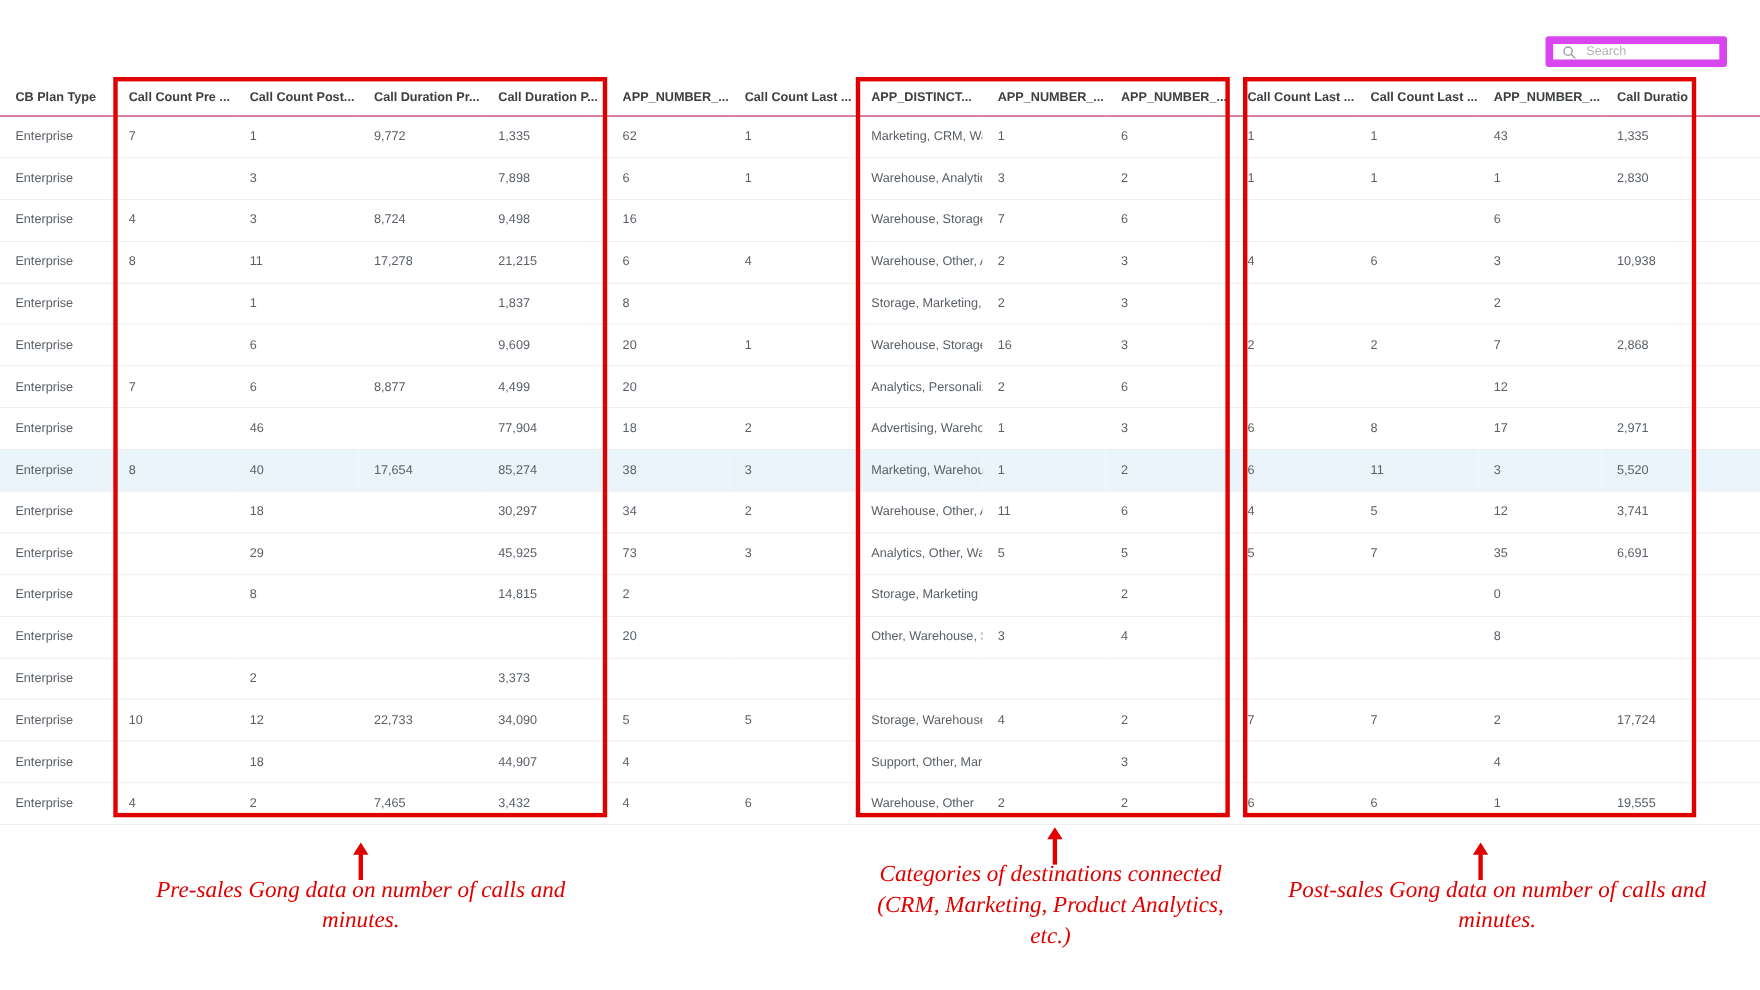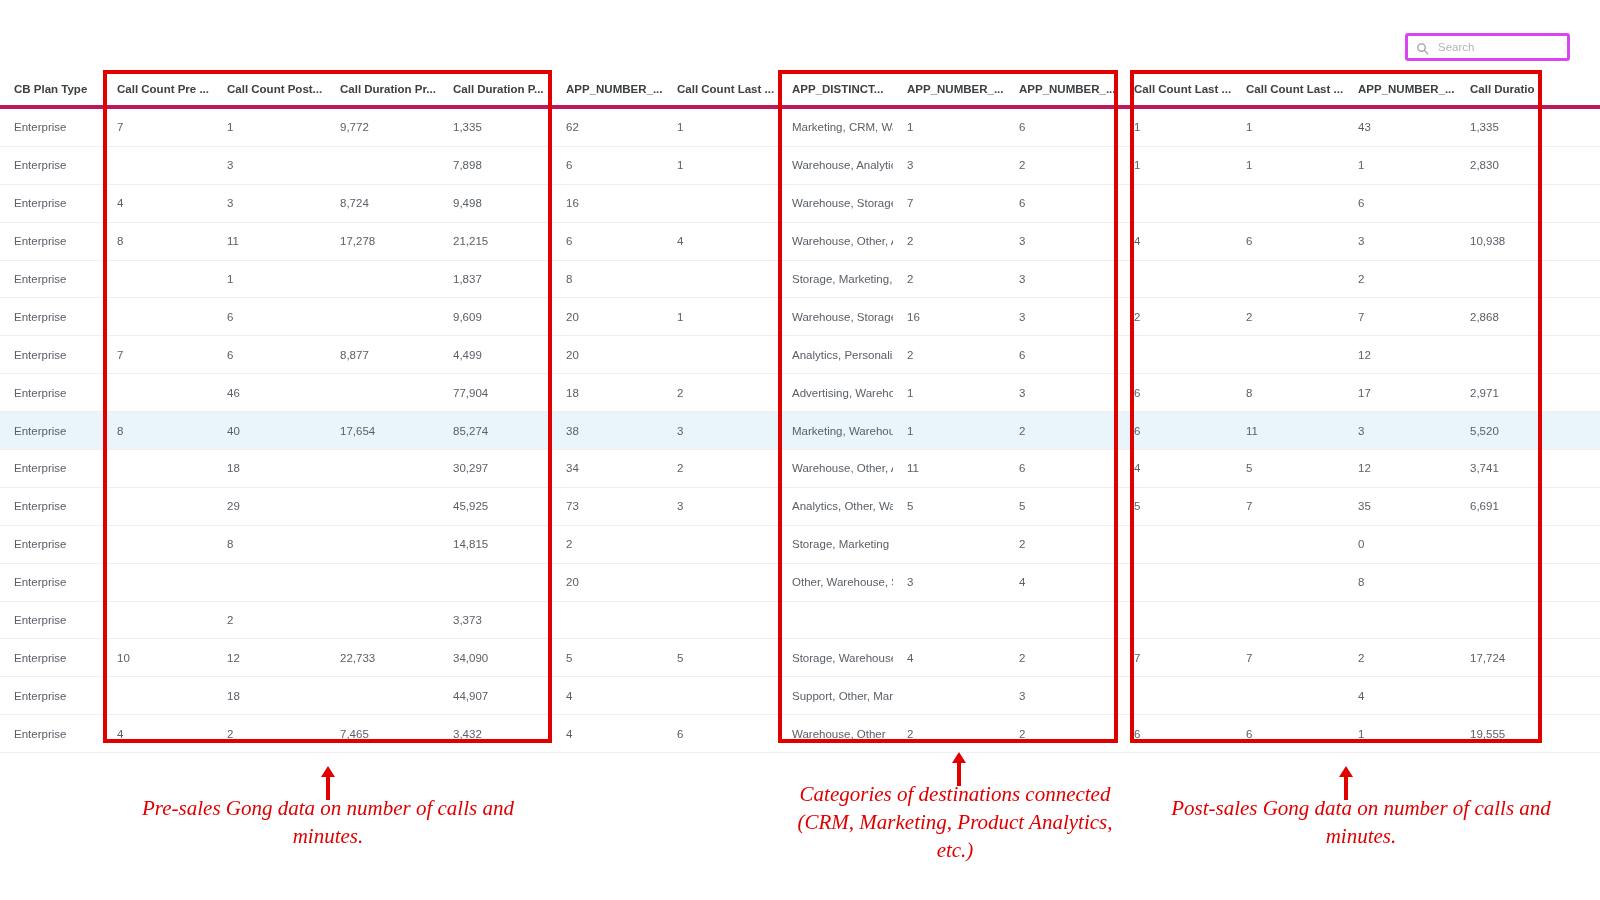--- a/index.html
+++ b/index.html
@@ -15,21 +15,21 @@
     overflow: hidden;
   }
 
   
   #search-bar {
     position: absolute;
     top: 33px;
     right: 30px;
     width: 165px;
     height: 28px;
-    border: 3px solid #d946ef;
+    border: 7px solid #d946ef;
     border-radius: 3px;
     background: #fff;
     display: flex;
     align-items: center;
     padding: 0 8px;
     box-sizing: border-box;
   }
   #search-bar .sicon {
     width: 13px; height: 13px;
     margin-right: 7px;
@@ -61,21 +61,21 @@
     background: #fff;
   }
   table.tbl th {
     font-size: 11.5px;
     font-weight: bold;
     color: #3c4043;
     text-align: left;
     padding: 0 0 0 14px;
     height: 33px;
     vertical-align: middle;
-    border-bottom: 4px solid #be185d;
+    border-bottom: 1px solid #be185d;
     white-space: nowrap;
     overflow: hidden;
     background: #fff;
   }
   table.tbl td {
     font-size: 11.5px;
     color: #5a6067;
     text-align: left;
     padding: 0 0 0 14px;
     height: 36.9px;

